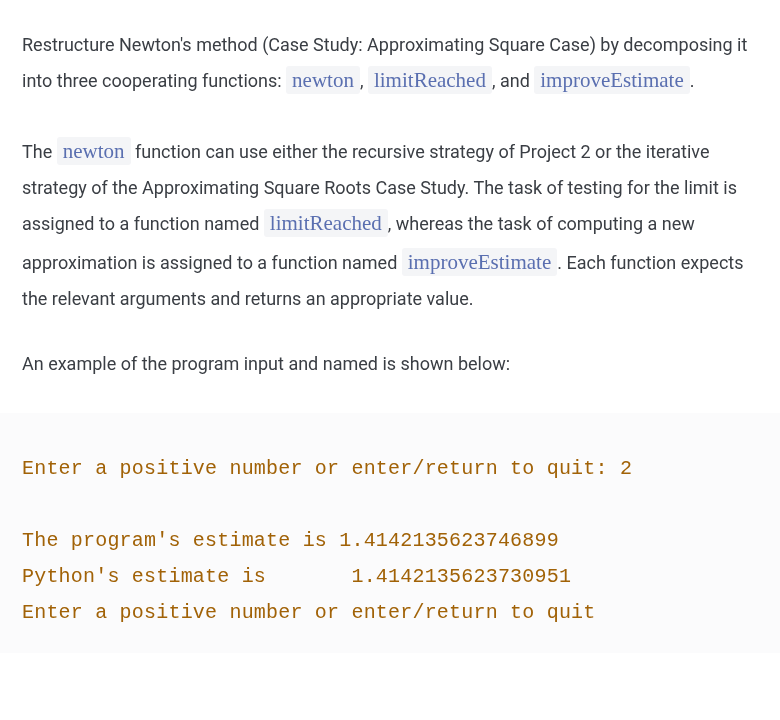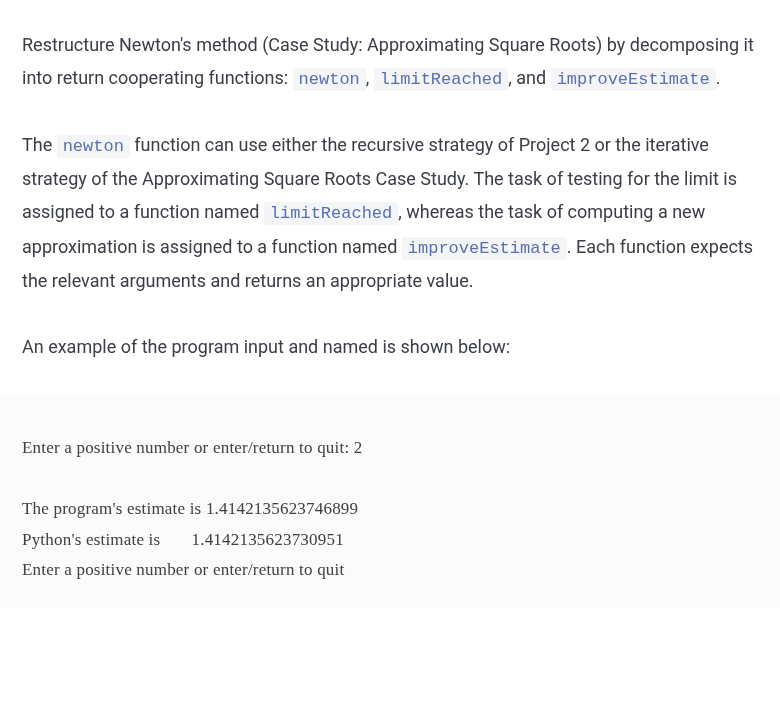--- a/index.html
+++ b/index.html
@@ -13,45 +13,45 @@
       background: #ffffff;
       width: 780px;
       padding: 28px 22px 40px 22px;
       font-size: 18px;
       line-height: 1.85;
     }
     .para {
       margin-bottom: 32px;
     }
     code.inline {
-      font-family: Liberation Mono, monospace;
+      font-family: Liberation Serif, serif;
       background: #f4f5f7;
       color: #5a6fb0;
       padding: 2px 6px;
       border-radius: 3px;
-      font-size: 17px;
+      font-size: 21px;
     }
     .output-block {
       background: #fbfbfc;
       margin-left: -22px;
       margin-right: -22px;
       padding: 38px 22px 22px 22px;
-      font-family: Liberation Serif, serif;
-      font-size: 17px;
-      color: #404040;
+      font-family: Liberation Mono, monospace;
+      font-size: 20px;
+      color: #a16207;
       white-space: pre;
       line-height: 1.8;
       letter-spacing: 0.2px;
     }
   </style>
 </head>
 <body>
 
 <p class="para">
-  <span>Restructure Newton's method (Case Study: Approximating Square Roots) by decomposing it into return cooperating functions: </span><code class="inline">newton</code><span>, </span><code class="inline">limitReached</code><span>, and </span><code class="inline">improveEstimate</code><span>.</span>
+  <span>Restructure Newton's method (Case Study: Approximating Square Case) by decomposing it into three cooperating functions: </span><code class="inline">newton</code><span>, </span><code class="inline">limitReached</code><span>, and </span><code class="inline">improveEstimate</code><span>.</span>
 </p>
 
 <p class="para">
   <span>The </span><code class="inline">newton</code><span> function can use either the recursive strategy of Project 2 or the iterative strategy of the Approximating Square Roots Case Study. The task of testing for the limit is assigned to a function named </span><code class="inline">limitReached</code><span>, whereas the task of computing a new approximation is assigned to a function named </span><code class="inline">improveEstimate</code><span>. Each function expects the relevant arguments and returns an appropriate value.</span>
 </p>
 
 <p class="para">
   <span>An example of the program input and named is shown below:</span>
 </p>
 

